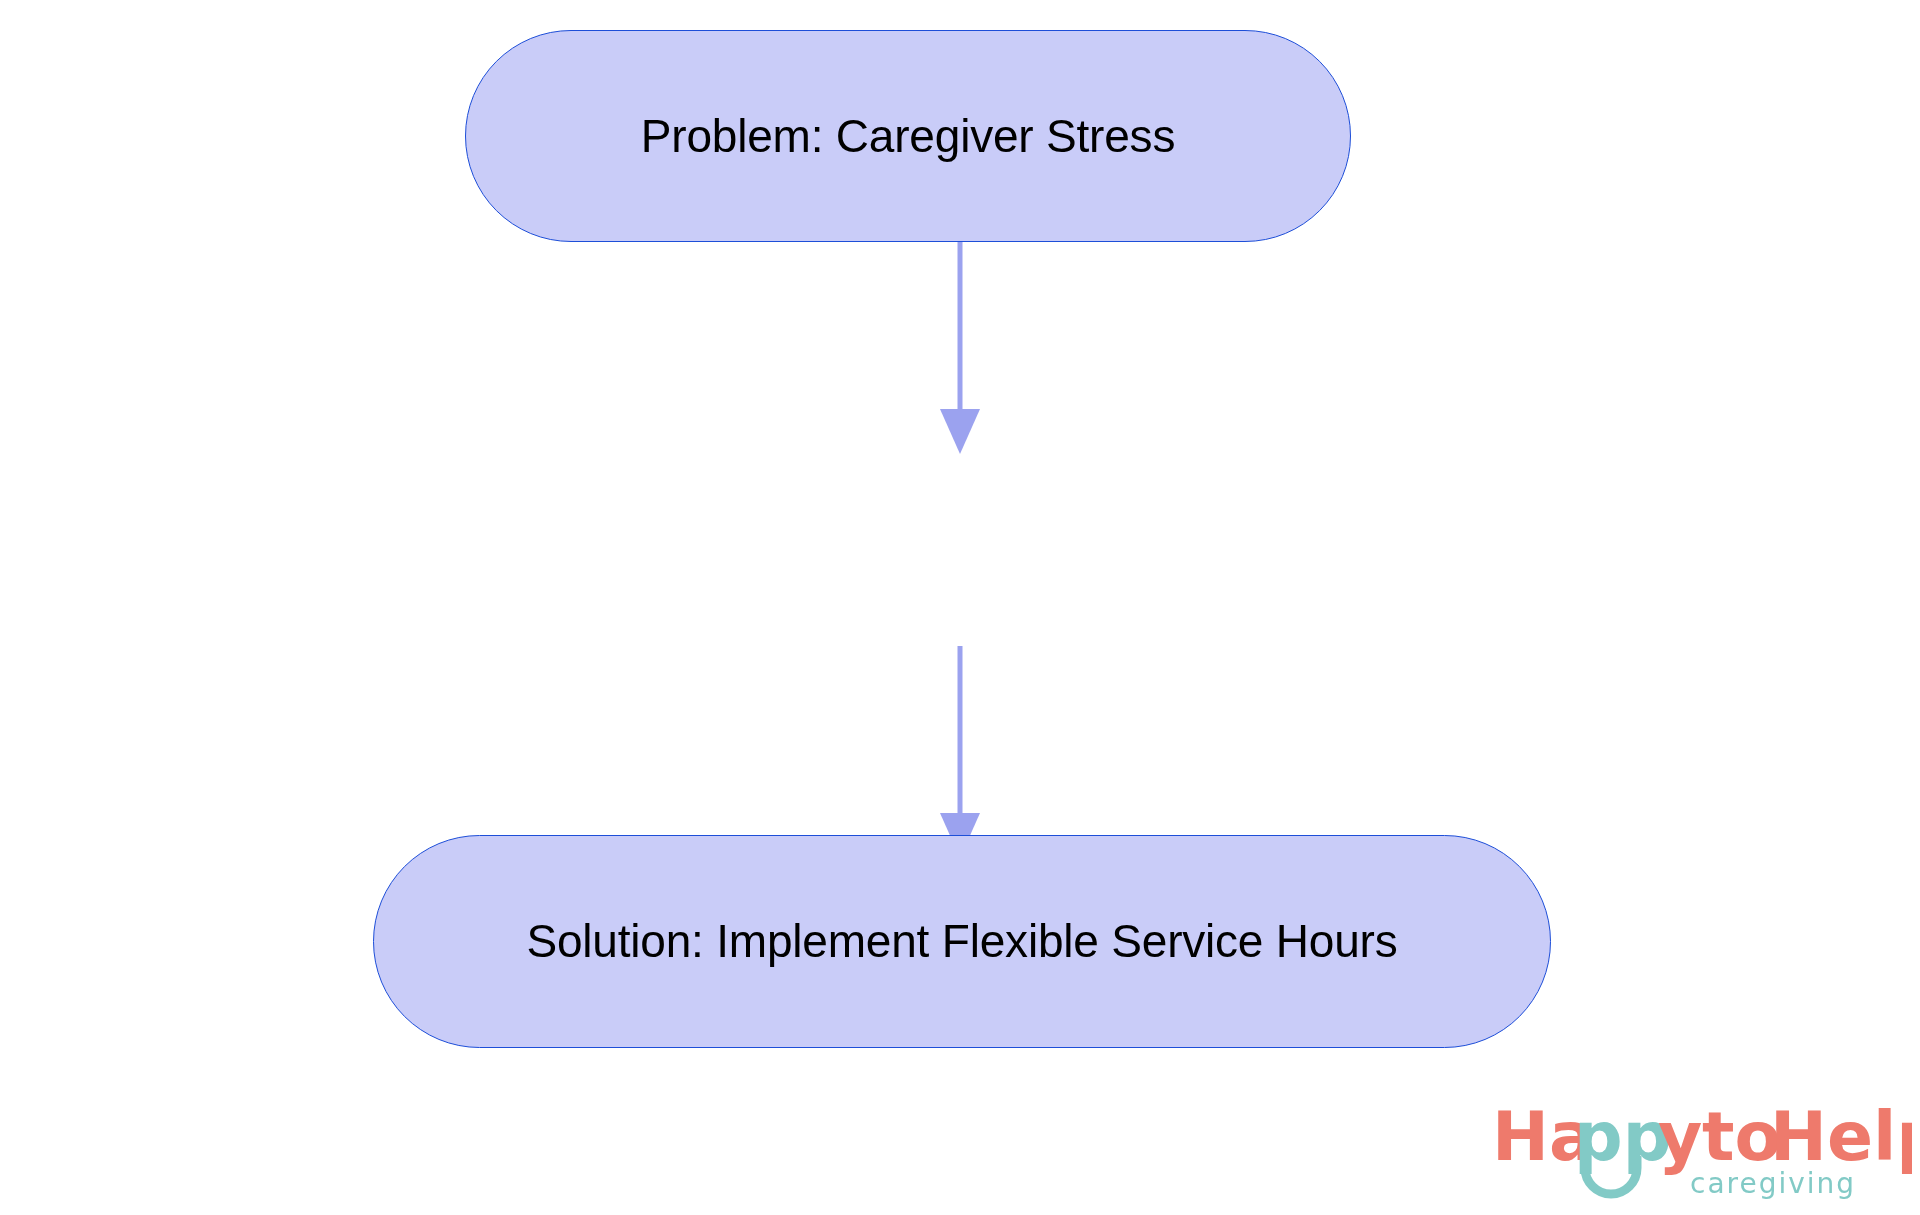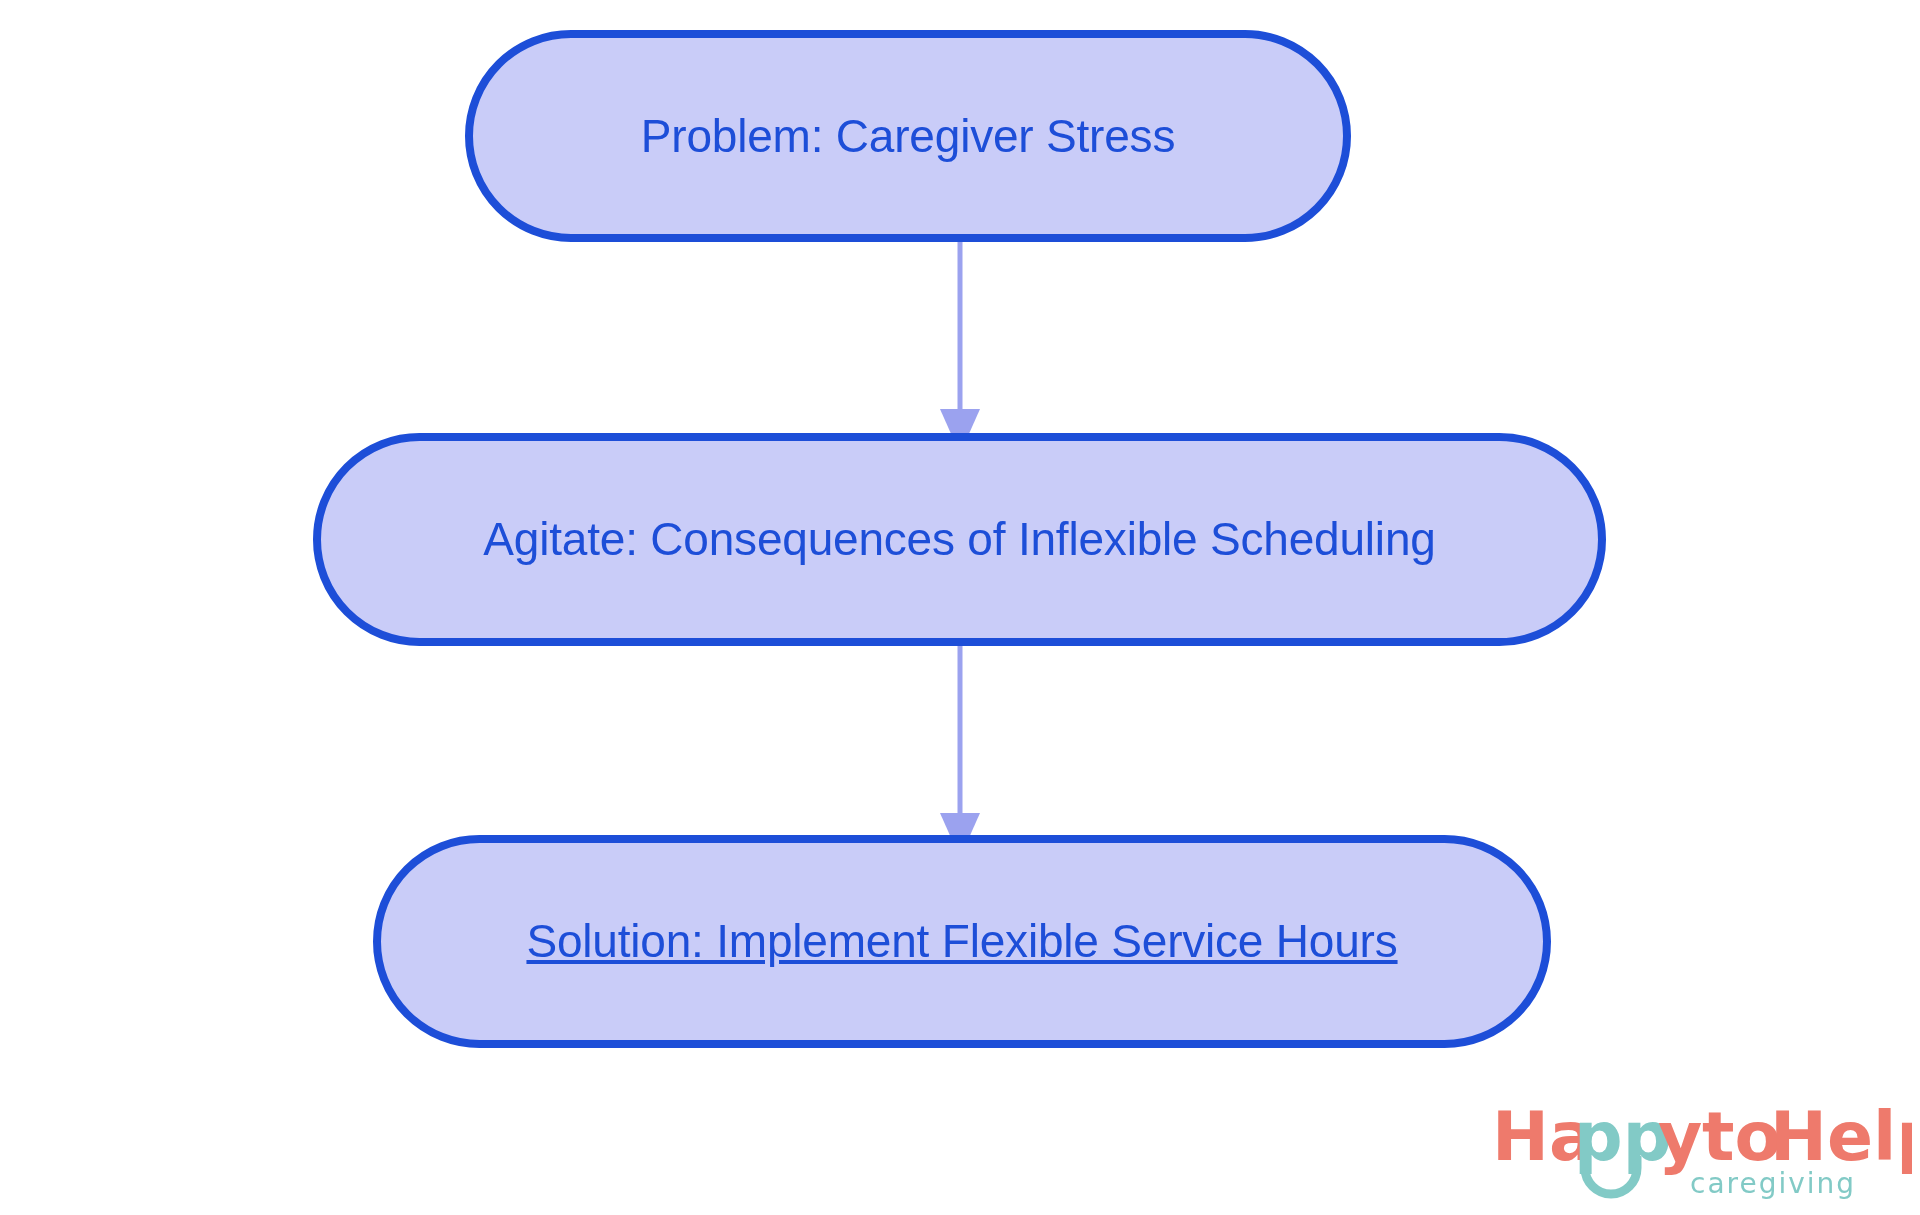--- a/index.html
+++ b/index.html
@@ -23,27 +23,27 @@
     width: 1920px;
     height: 1215px;
     background: #ffffff;
   }
 
   
   .flow-node {
     position: absolute;
     box-sizing: border-box;
     background: #c9ccf8;
-    border: 8px solid #1d4ed8;
+    border: 1px solid #1d4ed8;
     border-radius: 9999px;
     display: flex;
     align-items: center;
     justify-content: center;
     text-align: center;
-    color: #1d4ed8;
+    color: #000000;
     line-height: 1.1;
     white-space: nowrap;
     letter-spacing: -0.2px;
   }
 
   #node-problem {
     left: 465px;
     top: 30px;
     width: 886px;
     height: 212px;
@@ -57,21 +57,20 @@
     height: 213px;
     font-size: 46px;
   }
 
   #node-solution {
     left: 373px;
     top: 835px;
     width: 1178px;
     height: 213px;
     font-size: 46px;
-    text-decoration: underline;
   }
 
   
   .connector {
     position: absolute;
     left: 0;
     top: 0;
     width: 1920px;
     height: 1215px;
     pointer-events: none;
@@ -110,23 +109,20 @@
 
     <g>
       <line x1="960" y1="646" x2="960" y2="816" stroke="#9ba2ef" stroke-width="5" marker-end="url(#arrowhead)"></line>
     </g>
   </svg>
 
   <div class="flow-node" id="node-problem">
     <span>Problem: Caregiver Stress</span>
   </div>
 
-  <div class="flow-node" id="node-agitate">
-    <span>Agitate: Consequences of Inflexible Scheduling</span>
-  </div>
 
   <div class="flow-node" id="node-solution">
     <span>Solution: Implement Flexible Service Hours</span>
   </div>
 
   <div id="brand-logo">
     <svg viewBox="0 0 420 105" width="420" height="105" aria-hidden="true">
 
       <text x="0" y="62" class="logo-word" font-size="68" fill="#ee7a6c">Ha</text>
 

